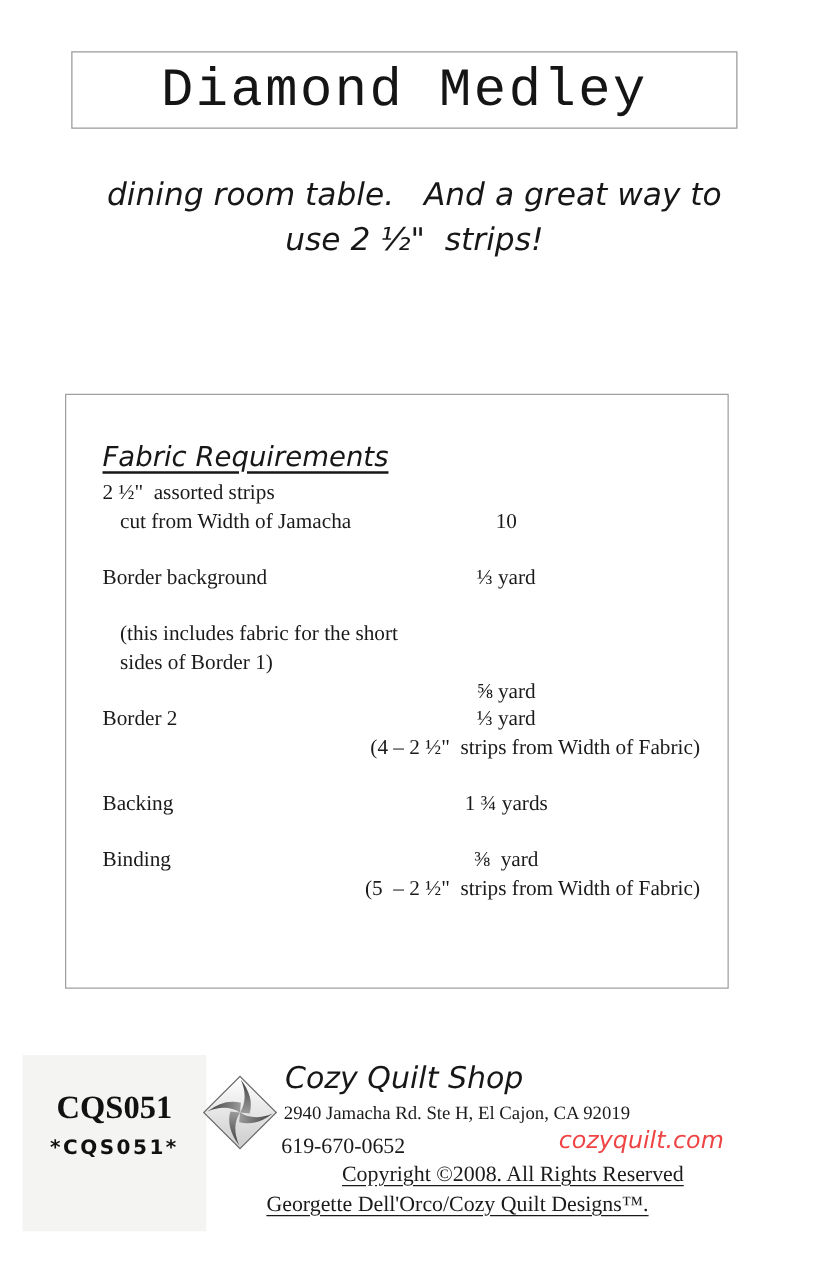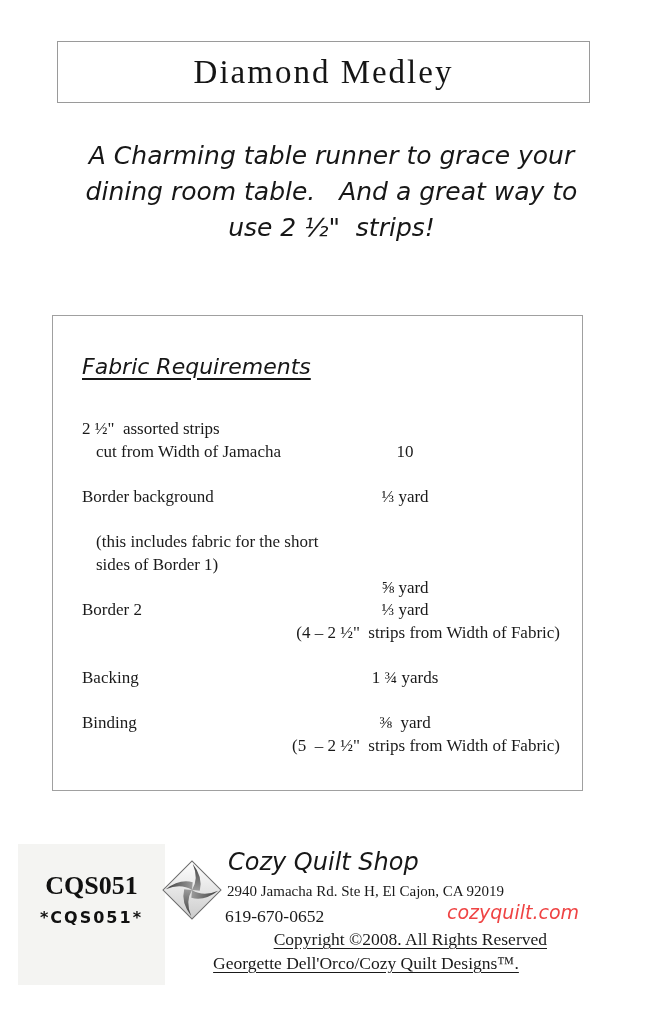--- a/index.html
+++ b/index.html
@@ -16,22 +16,22 @@
 
   
   .title-box {
     position: absolute;
     left: 57px; top: 41px;
     width: 531px; height: 60px;
     border: 1px solid #9a9a9a;
     display: flex; align-items: center; justify-content: center;
   }
   .title-text {
-    font-family: Liberation Serif, serif;
-    font-size: 33px;
+    font-family: Liberation Mono, monospace;
+    font-size: 43px;
     letter-spacing: 2px;
     color: #151515;
     text-align: center;
   }
 
   
   .description {
     position: absolute;
     left: 0; top: 138px;
     width: 663px;
@@ -53,21 +53,20 @@
     padding: 36px 22px 0 29px;
   }
   .fabric-heading {
     display: inline-block;
     font-family: "DejaVu Sans", sans-serif;
     font-style: italic;
     font-size: 22px;
     line-height: 30px;
     text-decoration: underline;
     text-underline-offset: 4px;
-    margin-bottom: 35px;
     color: #171717;
   }
   .f-rows { font-size: 17px; }
   .f-row { position: relative; margin-bottom: 22px; }
   .f-line { line-height: 23px; }
   .f-line.indent { padding-left: 14px; }
   .f-note { line-height: 23px; text-align: right; }
   .f-value {
     position: absolute;
     left: 258px; top: 0;
@@ -144,21 +143,20 @@
 </head>
 <body>
 
 <div class="page">
 
   <div class="title-box">
     <span class="title-text" data-bind="title">Diamond Medley</span>
   </div>
 
   <div class="description">
-    <div data-bind="description_lines.0">A Charming table runner to grace your</div>
     <div data-bind="description_lines.1">dining room table.   And a great way to</div>
     <div data-bind="description_lines.2">use 2 ½"  strips!</div>
   </div>
 
   <div class="fabric-box">
     <div class="fabric-heading" data-bind="fabric.heading">Fabric Requirements</div>
 
     <div class="f-rows">
 
       <div class="f-row">

